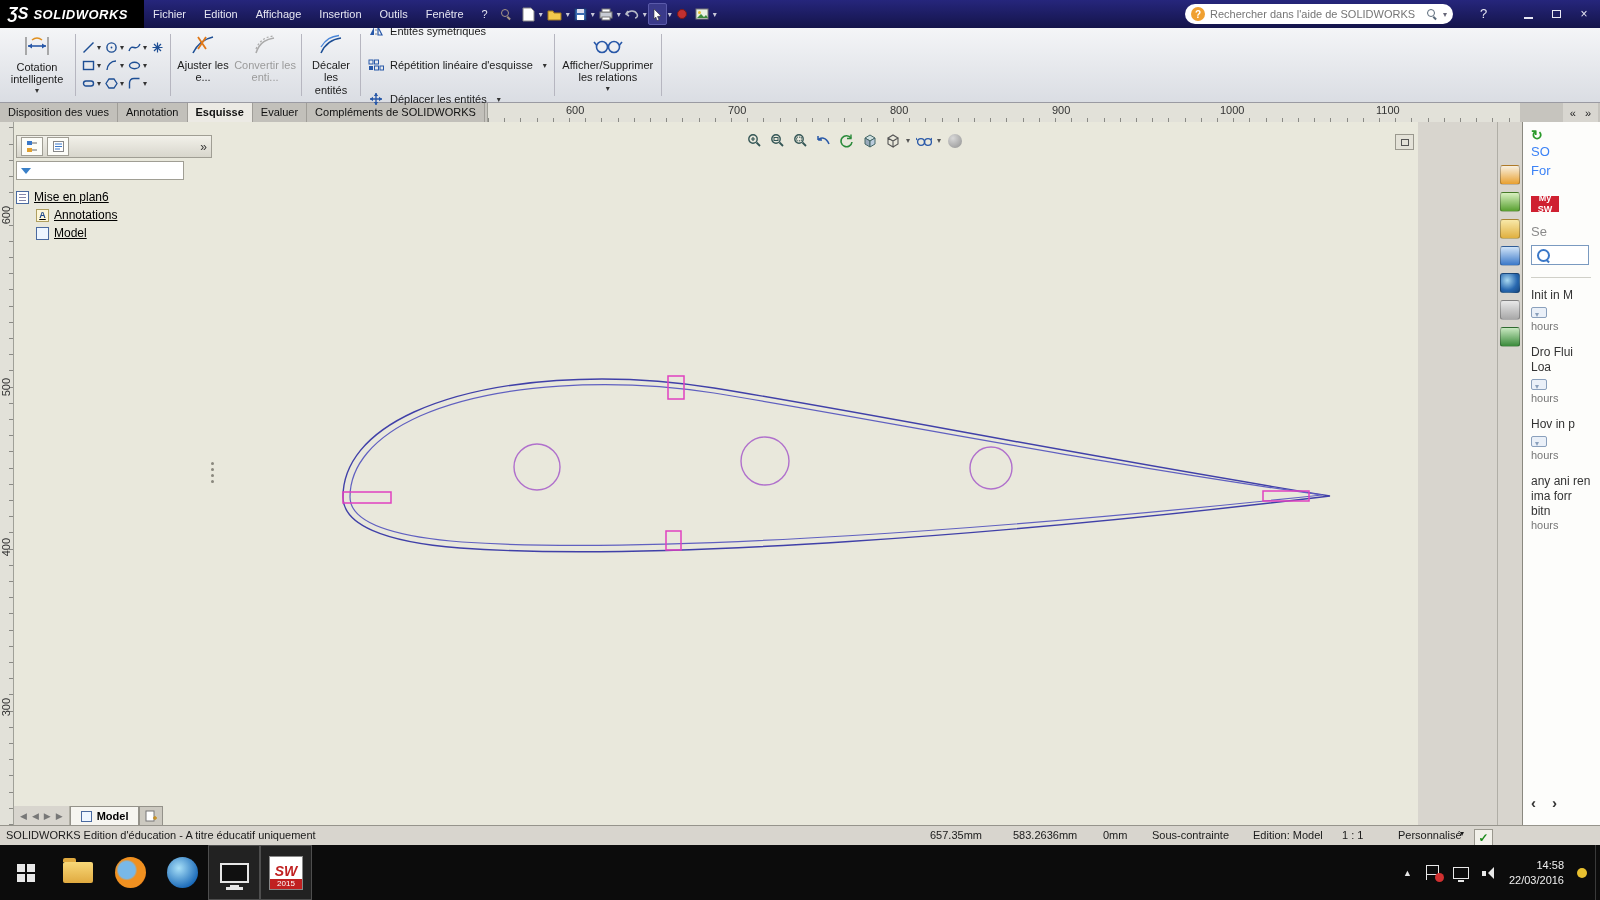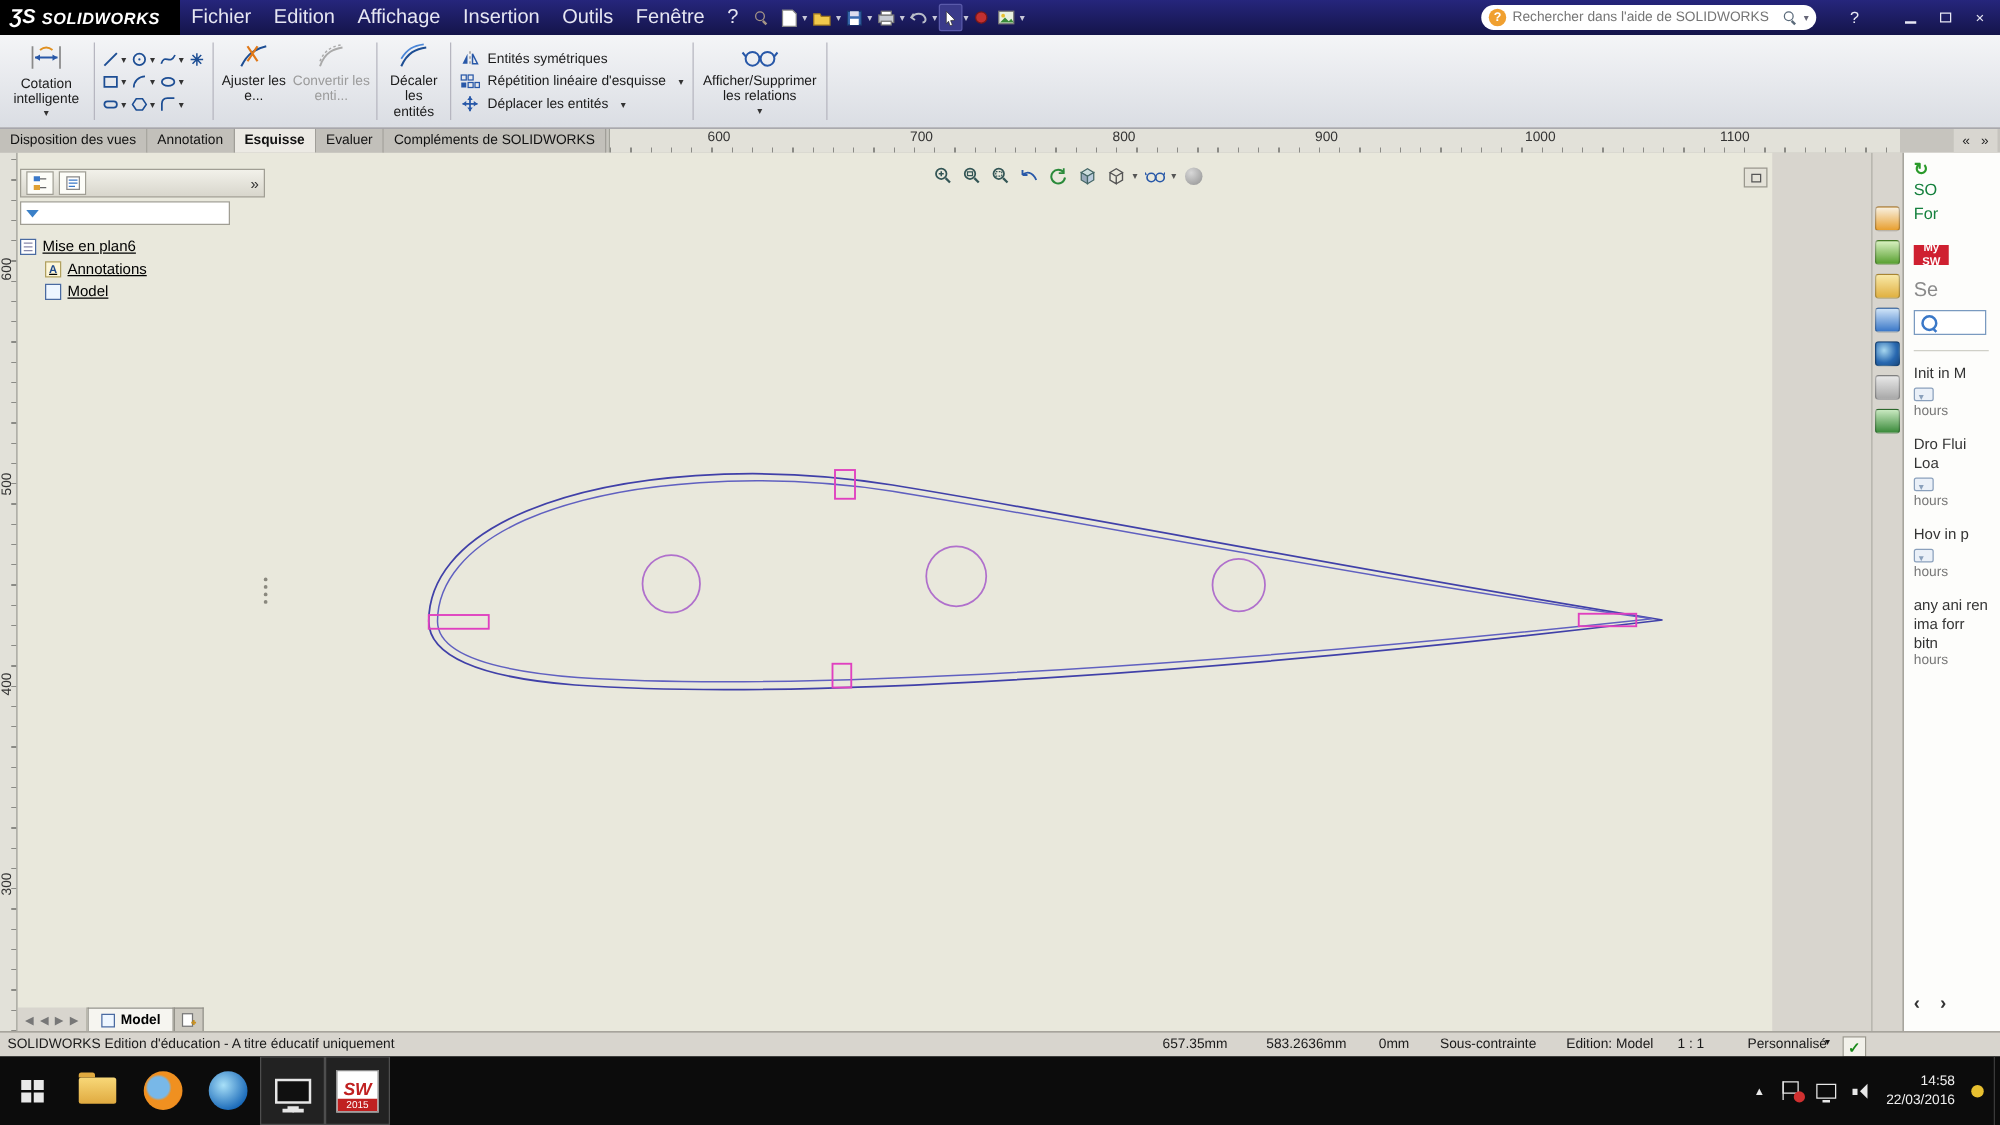--- a/index.html
+++ b/index.html
@@ -6,21 +6,21 @@
   html,body{width:1600px;height:900px;overflow:hidden;}
   body{font-family:"Liberation Sans",sans-serif;font-size:12px;background:#d6d3cc;color:#222;}
   .screen{position:relative;width:1600px;height:900px;background:#d6d3cc;}
 
   
   .titlebar{position:absolute;top:0;left:0;width:1600px;height:28px;background:linear-gradient(#26267c,#14144a);display:flex;align-items:center;color:#e8e8f4;z-index:50;}
   .logo{display:flex;align-items:center;background:#000;height:28px;padding:0 16px 0 8px;font-style:italic;font-weight:bold;}
   .logo-mark{color:#fff;font-size:16px;margin-right:5px;}
   .logo-text{color:#fff;font-size:13px;letter-spacing:.5px;}
   .menus{display:flex;align-items:center;}
-  .menu{padding:0 9px;line-height:28px;font-size:16px;color:#e6e6f2;cursor:default;}
+  .menu{padding:0 9px;line-height:28px;font-size:11px;color:#e6e6f2;cursor:default;}
   .qat{display:flex;align-items:center;margin-left:4px;gap:1px;}
   .qat-btn{height:22px;display:flex;align-items:center;justify-content:center;padding:0 3px;border-radius:2px;}
   .qat-caret{color:#c8c8d8;font-size:8px;}
   .doc-title{position:absolute;left:820px;top:0;width:350px;text-align:center;line-height:28px;font-size:12px;color:#f0f0f8;}
   .tb-search{position:absolute;left:1185px;top:4px;width:268px;height:20px;background:#fff;border-radius:10px;display:flex;align-items:center;padding:0 6px;gap:5px;}
   .help-bubble{width:14px;height:14px;border-radius:50%;background:#f0a030;color:#fff;font-weight:bold;font-size:10px;display:flex;align-items:center;justify-content:center;flex:0 0 auto;}
   .tb-search input{flex:1;border:none;outline:none;font-size:11px;color:#666;background:transparent;min-width:0;}
   .mag{position:relative;width:12px;height:12px;flex:0 0 auto;}
   .mag::before{content:"";position:absolute;left:1px;top:1px;width:6px;height:6px;border:1.5px solid #5a6a7a;border-radius:50%;}
   .mag::after{content:"";position:absolute;left:8px;top:8px;width:4px;height:2px;background:#5a6a7a;transform:rotate(45deg);transform-origin:0 0;}
@@ -36,21 +36,21 @@
   .rsep{width:1px;background:#b6b6c0;margin:4px 3px;}
   .bigbtn{display:flex;flex-direction:column;align-items:center;justify-content:flex-start;padding:3px 2px 0;font-size:11px;text-align:center;color:#1a1a1a;line-height:1.12;}
   .bigbtn .lbl{margin-top:2px;}
   .bigbtn .caret{font-size:8px;color:#333;margin-top:1px;}
   .bigbtn.disabled{color:#9b9b9b;}
   .bigbtn.disabled svg *{stroke:#aaa !important;fill:none !important;}
   .sketchgrid{display:flex;flex-direction:column;justify-content:center;gap:3px;padding:0 2px;}
   .sgrow{display:flex;align-items:center;}
   .sbtn{display:flex;align-items:center;padding:1px 1px;}
   .scaret{font-size:8px;color:#333;margin:0 3px 0 1px;}
-  .stack{display:flex;flex-direction:column;justify-content:center;gap:4px;padding:0 4px;}
+  .stack{display:flex;flex-direction:column;justify-content:center;gap:20px;padding:0 4px;}
   .stackrow{display:flex;align-items:center;gap:6px;font-size:11px;color:#1a1a1a;white-space:nowrap;}
   .stackrow .caret{font-size:8px;color:#333;margin-left:4px;}
   .ic{display:block;}
 
   
   .tabbar{position:absolute;top:103px;left:0;width:1600px;height:19px;background:#c6c4be;display:flex;align-items:stretch;z-index:30;}
   .dtab{padding:0 8px;font-size:11px;color:#111;background:#c2c0ba;border-right:1px solid #a09e98;line-height:19px;white-space:nowrap;}
   .dtab.active{background:#eceae4;font-weight:bold;}
   .rulerh{position:absolute;left:487px;top:0;width:1033px;height:19px;background:#e2e1d9;border-left:1px solid #a0a098;}
   .rulerh .ticks{position:absolute;bottom:0;left:0;right:0;height:4px;background:repeating-linear-gradient(90deg,#8a8a85 0 1px,transparent 1px 16.2px);}
@@ -97,23 +97,23 @@
   .snav span{padding:0 2px;}
   .stab{display:flex;align-items:center;gap:5px;padding:0 10px;background:#f6f5f0;border:1px solid #94928a;border-bottom:none;font-size:11px;font-weight:bold;color:#000;}
   .stab .tico{width:11px;height:11px;}
   .stab2{width:24px;background:#ccc9c0;border:1px solid #94928a;border-bottom:none;display:flex;align-items:center;justify-content:center;}
 
   
   .tpstrip{position:absolute;left:1497px;top:122px;width:25px;height:703px;background:#d8d5ce;border-left:1px solid #b0aea6;display:flex;flex-direction:column;align-items:center;padding-top:43px;gap:7px;z-index:8;}
   .tpico{width:20px;height:20px;border-radius:3px;border:1px solid rgba(0,0,0,.25);}
   .tppanel{position:absolute;left:1522px;top:122px;width:78px;height:703px;background:#fdfdfb;border-left:1px solid #8a887f;padding:6px 0 0 8px;font-size:12px;color:#222;overflow:hidden;z-index:8;}
   .tp-refresh{color:#2a9a2a;font-weight:bold;font-size:14px;line-height:1;}
-  .tp-head{font-size:13px;color:#15803d;line-height:1.3;margin-top:2px;}
+  .tp-head{font-size:13px;color:#3b82f6;line-height:1.3;margin-top:2px;}
   .tp-badge{margin-top:16px;width:28px;height:16px;background:#cf2030;color:#fff;font-size:9px;font-weight:bold;line-height:1.15;display:flex;flex-direction:column;align-items:center;justify-content:center;}
-  .tp-se{color:#8a8a8a;font-size:16px;margin-top:12px;}
+  .tp-se{color:#8a8a8a;font-size:13px;margin-top:12px;}
   .tp-search{margin-top:6px;width:58px;height:20px;border:1px solid #7a9ac0;background:#fff;display:flex;align-items:center;padding:0 4px;}
   .bigmag{position:relative;width:14px;height:14px;}
   .bigmag::before{content:"";position:absolute;left:1px;top:1px;width:9px;height:9px;border:2px solid #3a78c8;border-radius:50%;}
   .bigmag::after{content:"";position:absolute;left:11px;top:11px;width:4px;height:2px;background:#3a78c8;transform:rotate(45deg);transform-origin:0 0;}
   .tp-div{width:60px;border-top:1px solid #d0d0c8;margin:12px 0 10px;}
   .tp-item{margin-bottom:13px;}
   .tp-item .ttl{font-size:12px;color:#333;line-height:1.25;width:62px;}
   .bubble{width:16px;height:11px;background:#eaf0f8;border:1px solid #8aa0bc;border-radius:2px;position:relative;margin:4px 0 2px;}
   .bubble::after{content:"";position:absolute;left:3px;bottom:-4px;border:4px solid transparent;border-top-color:#8aa0bc;border-left-width:2px;border-right-width:2px;}
   .tp-item .meta{font-size:11px;color:#777;}

